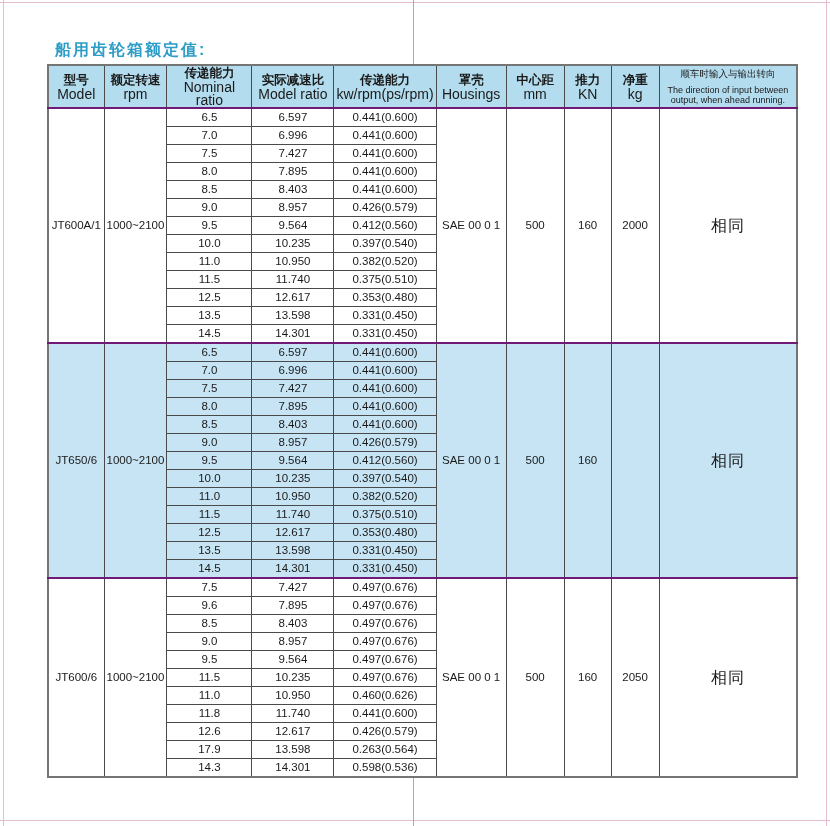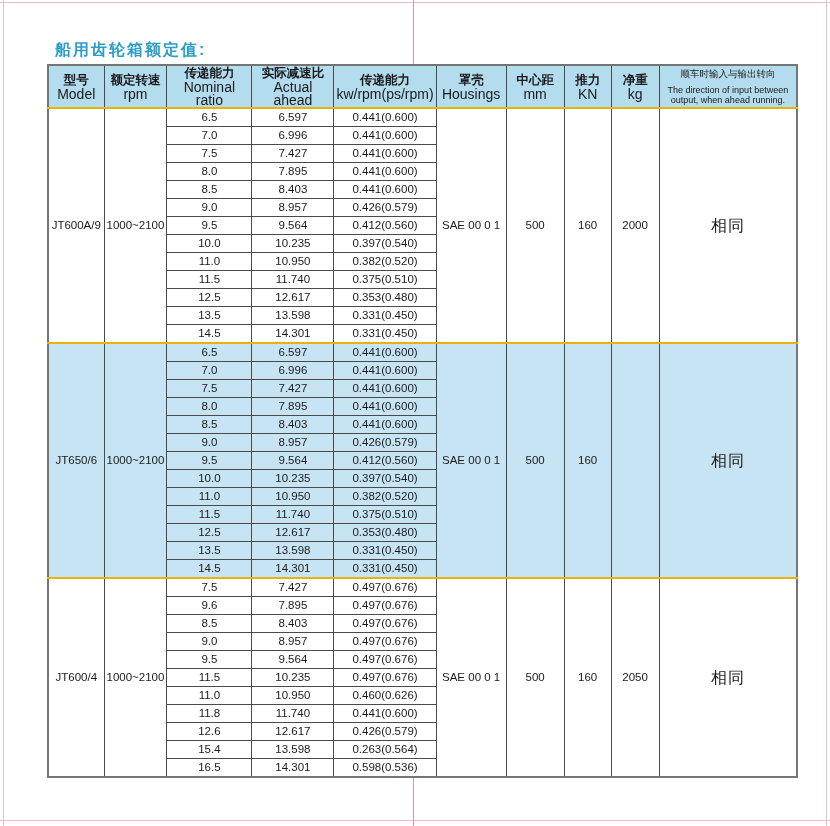--- a/index.html
+++ b/index.html
@@ -29,21 +29,21 @@
     padding:0 2px;text-align:center;vertical-align:middle;
     color:#1a1a1a;overflow:hidden;
   }
   thead th{background:#b3dcee;height:38px;font-weight:normal;}
   thead th .zh{font-size:12.5px;font-weight:bold;line-height:15px;}
   thead th .en{font-size:14px;line-height:13px;}
   thead th.small-head .zh{font-size:9.5px;font-weight:normal;line-height:11px;}
   thead th.small-head .en{font-size:9px;line-height:10px;margin-top:6px;}
   thead tr th{border-bottom:2px solid #4a4a4a;}
   tbody td{height:17px;font-size:11.5px;line-height:17px;white-space:nowrap;}
-  tbody tr.group-first td{border-top:2px solid #eab308;}
+  tbody tr.group-first td{border-top:2px solid #701a75;}
   tbody td.merged{font-size:11.5px;}
   tbody tr.hl td{background:#c6e4f4;}
   tbody td.dir-cell{font-size:16px;letter-spacing:1px;}
 </style>
 </head>
 <body>
 
 <div class="guide h" style="top:2px;"></div>
 <div class="guide h" style="top:820px;"></div>
 <div class="guide v" style="left:3px;"></div>
@@ -75,21 +75,21 @@
         <th>
           <div class="zh">额定转速</div>
           <div class="en">rpm</div>
         </th>
         <th>
           <div class="zh">传递能力</div>
           <div class="en">Nominal ratio</div>
         </th>
         <th>
           <div class="zh">实际减速比</div>
-          <div class="en">Actual ahead</div>
+          <div class="en">Model ratio</div>
         </th>
         <th>
           <div class="zh">传递能力</div>
           <div class="en">kw/rpm(ps/rpm)</div>
         </th>
         <th>
           <div class="zh">罩壳</div>
           <div class="en">Housings</div>
         </th>
         <th>
@@ -105,21 +105,21 @@
           <div class="en">kg</div>
         </th>
         <th class="small-head">
           <div class="zh">顺车时输入与输出转向</div>
           <div class="en">The direction of input between output, when ahead running.</div>
         </th>
       </tr>
     </thead>
     <tbody id="spec-body">
         <tr class="group-first">
-          <td class="merged" rowspan="13">JT600A/9</td>
+          <td class="merged" rowspan="13">JT600A/1</td>
           <td class="merged" rowspan="13">1000~2100</td>
           <td>6.5</td>
           <td>6.597</td>
           <td>0.441(0.600)</td>
           <td class="merged" rowspan="13">SAE 00 0 1</td>
           <td class="merged" rowspan="13">500</td>
           <td class="merged" rowspan="13">160</td>
           <td class="merged" rowspan="13">2000</td>
           <td class="merged dir-cell" rowspan="13">相同</td>
         </tr>
@@ -249,21 +249,21 @@
           <td>13.5</td>
           <td>13.598</td>
           <td>0.331(0.450)</td>
         </tr>
         <tr class="hl">
           <td>14.5</td>
           <td>14.301</td>
           <td>0.331(0.450)</td>
         </tr>
         <tr class="group-first">
-          <td class="merged" rowspan="11">JT600/4</td>
+          <td class="merged" rowspan="11">JT600/6</td>
           <td class="merged" rowspan="11">1000~2100</td>
           <td>7.5</td>
           <td>7.427</td>
           <td>0.497(0.676)</td>
           <td class="merged" rowspan="11">SAE 00 0 1</td>
           <td class="merged" rowspan="11">500</td>
           <td class="merged" rowspan="11">160</td>
           <td class="merged" rowspan="11">2050</td>
           <td class="merged dir-cell" rowspan="11">相同</td>
         </tr>
@@ -301,24 +301,24 @@
           <td>11.8</td>
           <td>11.740</td>
           <td>0.441(0.600)</td>
         </tr>
         <tr>
           <td>12.6</td>
           <td>12.617</td>
           <td>0.426(0.579)</td>
         </tr>
         <tr>
-          <td>15.4</td>
+          <td>17.9</td>
           <td>13.598</td>
           <td>0.263(0.564)</td>
         </tr>
         <tr>
-          <td>16.5</td>
+          <td>14.3</td>
           <td>14.301</td>
           <td>0.598(0.536)</td>
         </tr>
       </tbody>
   </table>
 </div>
 
 </body></html>

